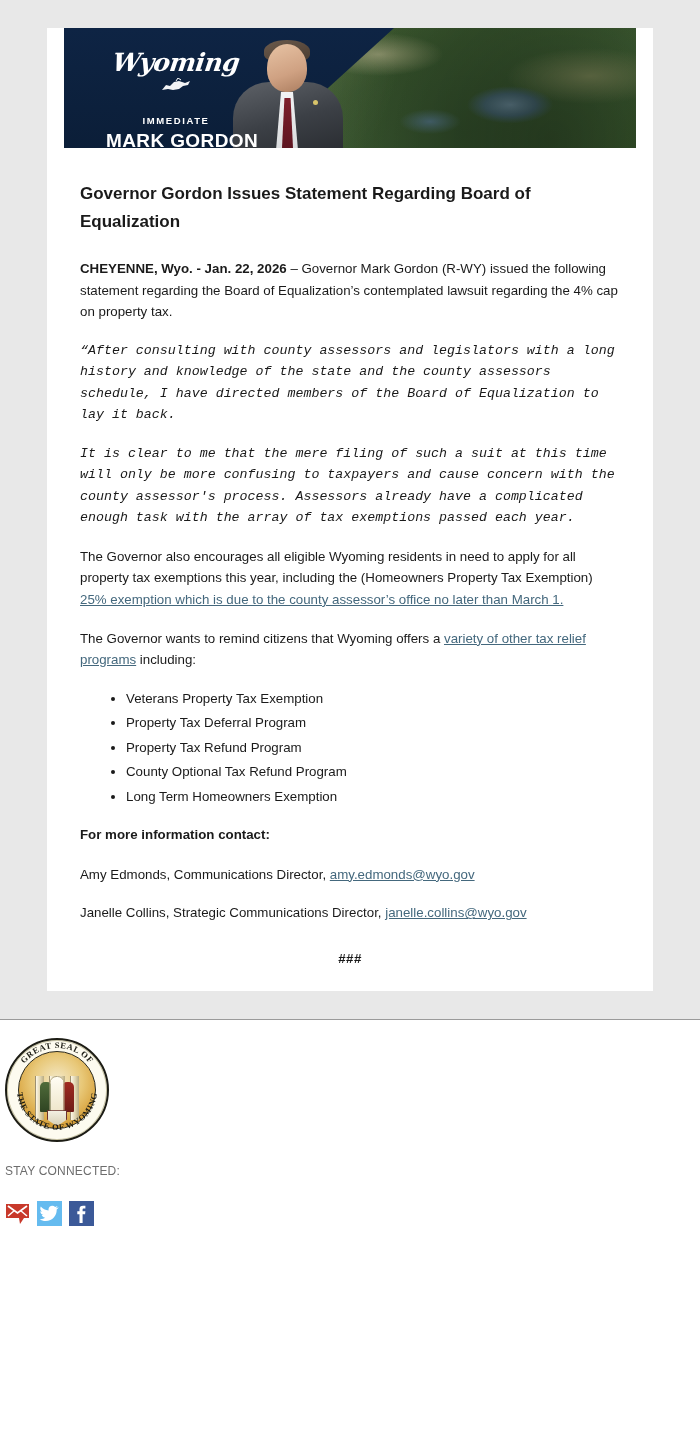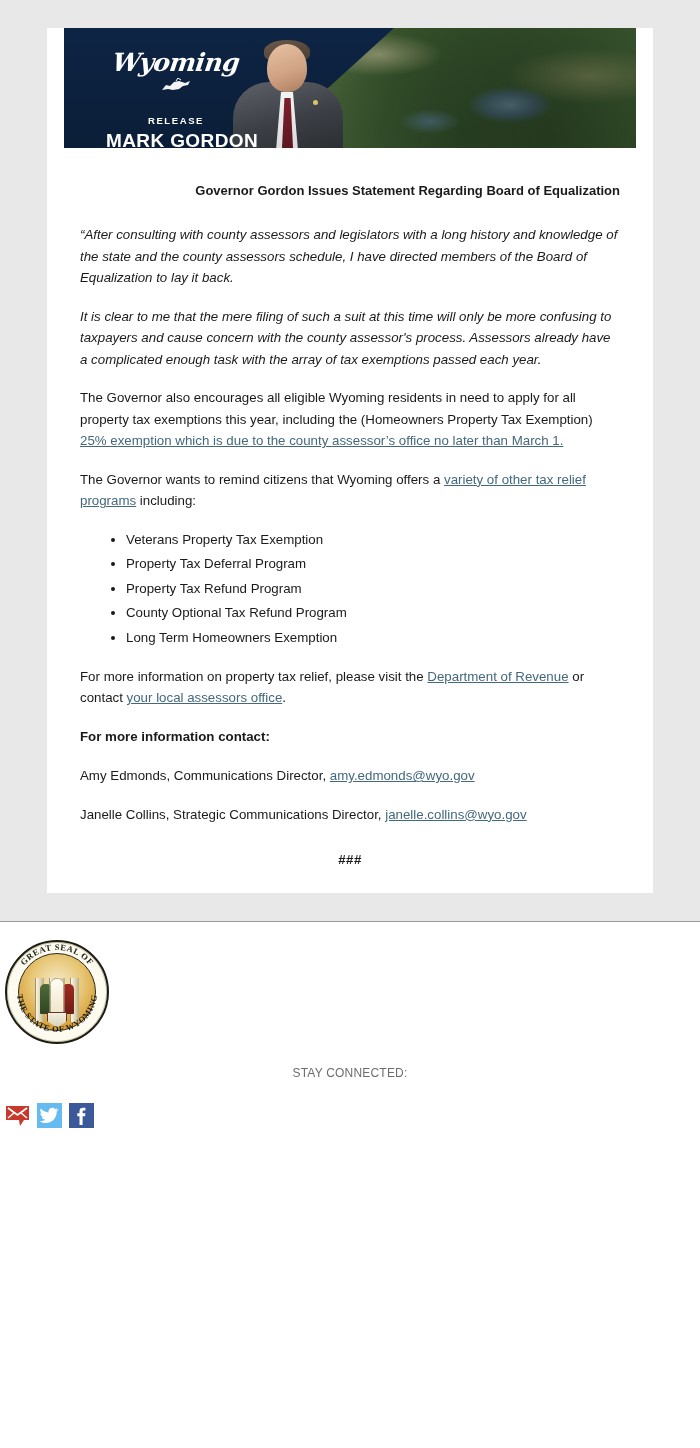--- a/index.html
+++ b/index.html
@@ -139,32 +139,32 @@
   .body-copy {
     padding: 0 33px;
     margin-top: 32px;
     color: #1a1a1a;
     font-size: 13.3px;
     line-height: 1.62;
   }
   .body-copy p { margin: 0 0 17px 0; }
   .for-release { font-weight: bold; margin-bottom: 22px !important; }
   .headline {
-    text-align: right;
-    font-weight: bold;
-    font-size: 13px;
+    text-align: left;
+    font-weight: bold;
+    font-size: 17px;
     margin-bottom: 23px !important;
   }
   .pullquote {
     text-align: center;
     font-style: italic;
     margin: 0 12px 24px 12px !important;
     line-height: 1.72;
   }
-  .quote-para { font-style: italic; }
+  .quote-para { font-style: italic; font-family: Liberation Mono, monospace; }
   .dateline-lead { font-weight: bold; }
   .contact-head { font-weight: bold; margin-bottom: 18px !important; }
   .hashes {
     text-align: center;
     font-weight: bold;
     letter-spacing: 0.5px;
     margin-top: 24px !important;
     margin-bottom: 0 !important;
   }
   a.doclink {
@@ -251,21 +251,20 @@
     font-weight: bold;
     fill: #1c1c14;
     letter-spacing: 0.6px;
   }
 
   .stay-connected {
     font-size: 12px;
     color: #6d6d6d;
     letter-spacing: 0.2px;
     margin-bottom: 23px;
-    text-align: center;
   }
   .social-row { display: flex; gap: 7px; margin-bottom: 22px; }
   .social-icon {
     width: 25px; height: 25px;
     display: flex; align-items: center; justify-content: center;
     cursor: pointer;
   }
   .si-email { background: transparent; }
   .si-twitter { background: #65bbef; }
   .si-facebook { background: #3b5998; }
@@ -288,54 +287,54 @@
         <div class="bp-head"></div>
         <div class="bp-pin"></div>
       </div>
 
       <div class="banner-brand">
         <div class="brand-script">Wyoming</div>
         <svg class="brand-bucker" viewBox="0 0 34 15">
           <path d="M3 12 L7 7 L11 8 L15 4 L20 3 L26 5 L31 3 L29 7 L24 8 L20 11 L14 12 L9 11 Z" fill="#ffffff" opacity="0.95"></path>
           <path d="M17 3 L19 0 L22 2" stroke="#ffffff" stroke-width="1" fill="none"></path>
         </svg>
-        <div class="brand-gov">RELEASE</div>
+        <div class="brand-gov">IMMEDIATE</div>
         <div class="brand-name">MARK GORDON</div>
       </div>
     </div>
 
     <div class="body-copy">
 
 
       <p class="headline">Governor Gordon Issues Statement Regarding Board of Equalization</p>
 
 
+      <p>
+        <span class="dateline-lead">CHEYENNE, Wyo. - Jan. 22, 2026</span><span> – Governor Mark Gordon (R-WY) issued the following statement regarding the Board of Equalization’s contemplated lawsuit regarding the 4% cap on property tax.</span>
+      </p>
 
       <p class="quote-para">“After consulting with county assessors and legislators with a long history and knowledge of the state and the county assessors schedule, I have directed members of the Board of Equalization to lay it back.</p>
       <p class="quote-para">It is clear to me that the mere filing of such a suit at this time will only be more confusing to taxpayers and cause concern with the county assessor's process.  Assessors already have a complicated enough task with the array of tax exemptions passed each year.</p>
 
       <p>
         <span>The Governor also encourages all eligible Wyoming residents in need to apply for all property tax exemptions this year, including the (Homeowners Property Tax Exemption)</span><a class="doclink" href="#"> 25% exemption which is due to the county assessor’s office no later than March 1.</a>
       </p>
 
       <p>
         <span>The Governor wants to remind citizens that Wyoming offers a </span><a class="doclink" href="#">variety of other tax relief programs</a><span> including:</span>
       </p>
 
       <ul class="programs">
         <li>Veterans Property Tax Exemption</li>
         <li>Property Tax Deferral Program</li>
         <li>Property Tax Refund Program</li>
         <li>County Optional Tax Refund Program</li>
         <li>Long Term Homeowners Exemption</li>
       </ul>
 
-      <p>
-        <span>For more information on property tax relief, please visit the </span><a class="doclink" href="#">Department of Revenue</a><span> or contact </span><a class="doclink" href="#">your local assessors office</a><span>.</span>
-      </p>
 
       <p class="contact-head">For more information contact:</p>
 
       <p>
         <span>Amy Edmonds, Communications Director, </span><a class="doclink" href="#">amy.edmonds@wyo.gov</a>
       </p>
 
       <p>
         <span>Janelle Collins, Strategic Communications Director, </span><a class="doclink" href="#">janelle.collins@wyo.gov</a>
       </p>

